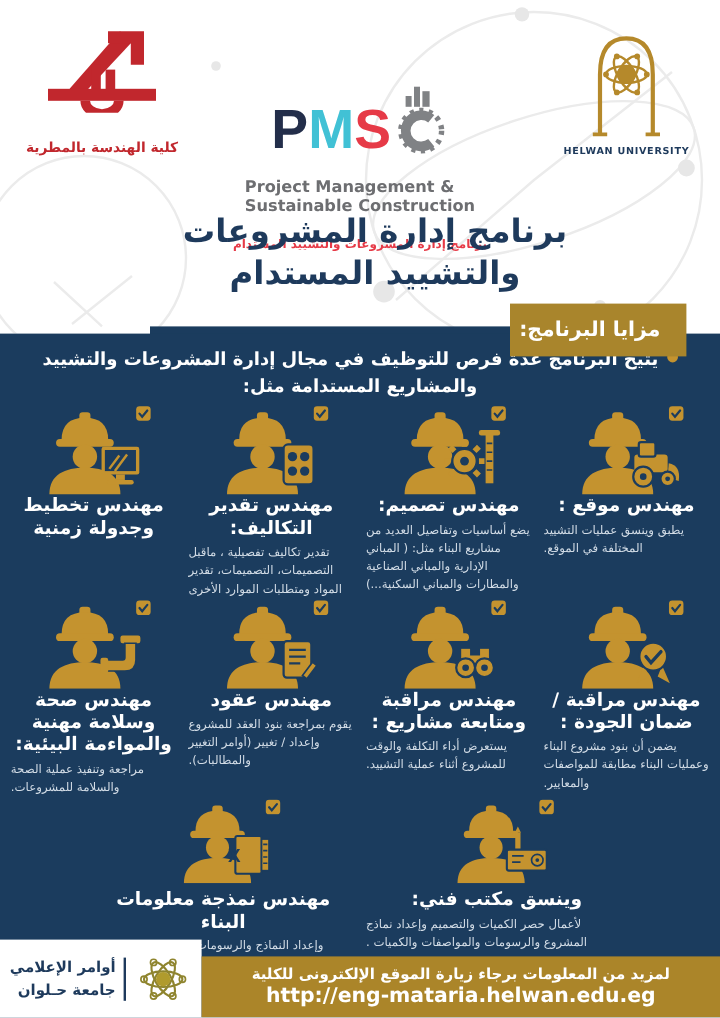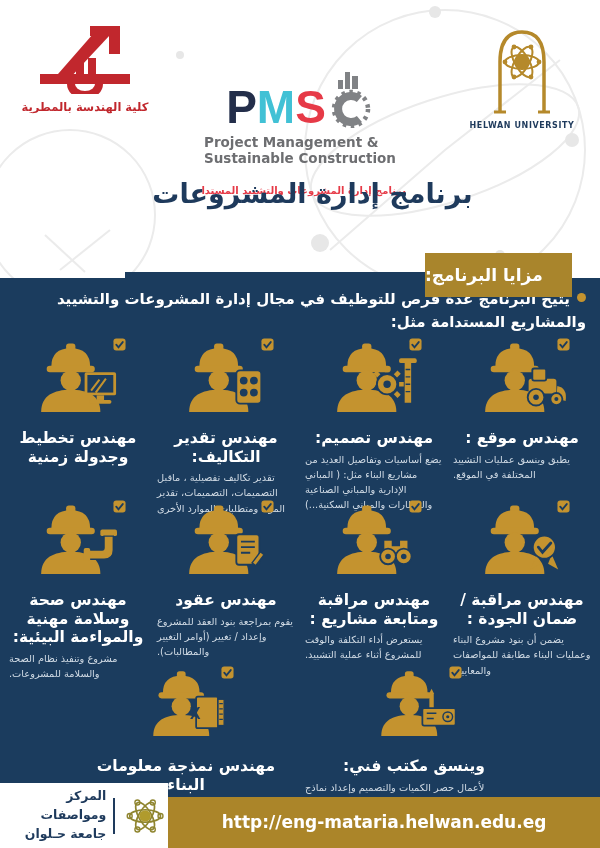--- a/index.html
+++ b/index.html
@@ -2,50 +2,50 @@
 <html lang="ar"><head>
 <meta charset="utf-8">
 <style>
   html,body{margin:0;padding:0;background:#ffffff;}
   body{font-family:"DejaVu Sans","Liberation Sans",sans-serif;}
   .poster{position:relative;width:600px;height:848px;margin:0 auto;background:#ffffff;overflow:hidden;}
 
   
   .watermark{position:absolute;left:0;top:0;pointer-events:none;}
   .college-logo{position:absolute;left:20px;top:14px;width:130px;text-align:center;}
-  .college-label{margin-top:2px;color:#c1272d;font-size:11.5px;font-weight:bold;direction:rtl;}
+  .college-label{margin-top:18px;color:#c1272d;font-size:11.5px;font-weight:bold;direction:rtl;}
   .helwan-logo{position:absolute;right:18px;top:20px;width:120px;text-align:center;}
   .helwan-arabic{color:#b5892b;font-size:15px;font-weight:bold;margin-top:-26px;direction:rtl;}
   .helwan-english{color:#1e3a5c;font-size:8px;font-weight:800;letter-spacing:.6px;margin-top:1px;text-align:center;}
 
   .pmsc{position:absolute;left:0;right:0;top:72px;text-align:center;}
   .pmsc-letters{display:inline-flex;align-items:flex-end;direction:ltr;}
   .pmsc-letter{font-size:46px;font-weight:800;line-height:.92;font-family:"Liberation Sans",sans-serif;}
-  .pmsc-tagline{color:#6d6e71;font-size:13.5px;font-weight:700;line-height:1.18;text-align:left;display:inline-block;direction:ltr;margin-top:7px;}
+  .pmsc-tagline{color:#6d6e71;font-size:13.5px;font-weight:700;line-height:1.18;text-align:left;display:inline-block;direction:ltr;margin-top:21px;}
   .pmsc-arabic{color:#e63a47;font-size:10px;font-weight:700;direction:rtl;margin-top:18px;}
 
   .program-title{position:absolute;left:0;right:0;top:176px;text-align:center;color:#1e3a5c;font-size:27px;font-weight:800;line-height:1.3;direction:rtl;padding-left:25px;}
 
   .rule-line{position:absolute;left:125px;top:272px;width:300px;height:7px;background:#1b3c5e;}
-  .adv-label{position:absolute;left:425px;top:253px;width:147px;height:44px;background:#a9852c;color:#ffffff;font-size:17px;font-weight:800;line-height:44px;text-align:left;padding-right:14px;box-sizing:border-box;direction:rtl;z-index:3;}
+  .adv-label{position:absolute;left:425px;top:253px;width:147px;height:44px;background:#a9852c;color:#ffffff;font-size:17px;font-weight:800;line-height:44px;text-align:center;padding-right:14px;box-sizing:border-box;direction:rtl;z-index:3;}
 
   
   .navy{position:absolute;left:0;top:278px;width:600px;bottom:0;background:#1b3c5e;}
-  .intro{position:absolute;left:14px;right:14px;top:288px;color:#ffffff;font-size:15px;font-weight:800;line-height:1.55;text-align:right;direction:rtl;z-index:2;}
+  .intro{position:absolute;left:14px;right:14px;top:288px;color:#ffffff;font-size:15px;font-weight:800;line-height:1.55;text-align:center;direction:rtl;z-index:2;}
   .bullet{display:inline-block;width:9px;height:9px;border-radius:50%;background:#c4932f;margin-left:7px;vertical-align:2px;}
 
   .role-row{position:absolute;left:4px;right:4px;display:flex;direction:rtl;z-index:2;}
   .row-0{top:338px;}
   .row-1{top:500px;}
   .row-2{top:666px;justify-content:center;}
   .role-card{flex:1 1 0;display:flex;flex-direction:column;align-items:center;padding:0 5px;min-width:0;}
   .row-2 .role-card{flex:0 0 218px;}
   .role-icon-wrap{position:relative;width:100px;height:74px;}
   .role-check{position:absolute;right:2px;top:0;line-height:0;}
-  .role-title{color:#ffffff;font-size:15.5px;font-weight:800;line-height:1.2;text-align:center;margin-top:17px;}
+  .role-title{color:#ffffff;font-size:15.5px;font-weight:800;line-height:1.2;text-align:center;margin-top:0;}
   .role-desc{color:#d2dce6;font-size:9.8px;line-height:1.55;text-align:left;margin-top:4px;}
 
   
   .footer-gold{position:absolute;left:168px;top:797px;width:432px;height:51px;background:#ab8529;color:#ffffff;text-align:center;z-index:4;display:flex;flex-direction:column;justify-content:center;}
   .footer-info{font-size:12.5px;font-weight:700;direction:rtl;line-height:1.3;}
   .footer-url{font-size:17px;font-weight:800;direction:ltr;line-height:1.25;font-family:"DejaVu Sans",sans-serif;}
   .footer-white{position:absolute;left:0;top:783px;width:168px;height:65px;background:#ffffff;z-index:4;display:flex;align-items:center;justify-content:center;gap:7px;direction:ltr;}
   .media-text{color:#1e3a5c;font-size:12.5px;font-weight:bold;text-align:right;line-height:1.5;direction:rtl;}
   .media-divider{width:1.5px;height:36px;background:#1e3a5c;}
 </style>
@@ -125,20 +125,21 @@
     <br>
     <span class="pmsc-tagline">
       <span>Project Management &amp;</span><br>
       <span>Sustainable Construction</span>
     </span>
     <div class="pmsc-arabic">برنامج إدارة المشروعات والتشييد المستدام</div>
   </div>
 
   <div class="program-title">
     <div>برنامج إدارة المشروعات</div>
+    <div>والتشييد المستدام</div>
   </div>
 
   <div class="rule-line"></div>
   <div class="adv-label">مزايا البرنامج:</div>
 
   <div class="navy"></div>
 
   <div class="intro"><span class="bullet"></span><span>يتيح البرنامج عدة فرص للتوظيف في مجال إدارة المشروعات والتشييد والمشاريع المستدامة مثل:</span></div>
 
   <div class="role-row row-0">
@@ -320,21 +321,21 @@
     <g fill="#c4932f">
               <rect x="72" y="32" width="18" height="7" rx="2"></rect>
               <path d="M76 39 h10 v15 q0 10 -10 10 h-16 v-10 h14 q2 0 2 -2 z" stroke="#1b3c5e" stroke-width="1.5"></path>
               <rect x="54" y="52" width="7" height="14" rx="2"></rect>
             </g>
   </svg><span class="role-check"><svg viewBox="0 0 14 14" width="13" height="13">
               <rect x="0.5" y="0.5" width="13" height="13" rx="3" fill="#c4932f"></rect>
               <path d="M3.5 7.2 l2.4 2.8 l4.6 -5.6" stroke="#1b3c5e" stroke-width="2" fill="none" stroke-linecap="round"></path>
             </svg></span></div>
         <div class="role-title" dir="rtl">مهندس صحة وسلامة مهنية والمواءمة البيئية:</div>
-        <div class="role-desc" dir="rtl">مشروع وتنفيذ نظام الصحة والسلامة للمشروعات.</div>
+        <div class="role-desc" dir="rtl">مراجعة وتنفيذ عملية الصحة والسلامة للمشروعات.</div>
       </div>
     </div>
   <div class="role-row row-2">
       <div class="role-card">
         <div class="role-icon-wrap"><svg viewBox="0 0 100 80" width="92" height="70">
     <g fill="#c4932f" transform="translate(-10,0)">
       <rect x="45" y="6" width="10" height="9" rx="3"></rect>
       <path d="M29 31 q0 -20 21 -20 q21 0 21 20 z"></path>
       <rect x="24" y="30" width="52" height="7" rx="3.5"></rect>
       <circle cx="50" cy="46" r="11"></circle>
@@ -374,21 +375,21 @@
               <rect x="0.5" y="0.5" width="13" height="13" rx="3" fill="#c4932f"></rect>
               <path d="M3.5 7.2 l2.4 2.8 l4.6 -5.6" stroke="#1b3c5e" stroke-width="2" fill="none" stroke-linecap="round"></path>
             </svg></span></div>
         <div class="role-title" dir="rtl">مهندس نمذجة معلومات البناء</div>
         <div class="role-desc" dir="rtl">وإعداد النماذج والرسومات والكميات ومواصفات الأعمال</div>
       </div>
     </div>
 
   <div class="footer-white">
     <div class="media-text">
-      <div>المركز ومواصفات</div>
+      <div>أوامر الإعلامي</div>
       <div>جامعة حـلوان</div>
     </div>
     <div class="media-divider"></div>
     <svg width="48" height="48" viewBox="0 0 48 48">
       <g fill="none" stroke="#8f852f" stroke-width="1.8">
         <ellipse cx="24" cy="24" rx="16" ry="6.5"></ellipse>
         <ellipse cx="24" cy="24" rx="16" ry="6.5" transform="rotate(60 24 24)"></ellipse>
         <ellipse cx="24" cy="24" rx="16" ry="6.5" transform="rotate(-60 24 24)"></ellipse>
       </g>
       <circle cx="24" cy="24" r="6" fill="#b09b2d"></circle>
@@ -397,16 +398,17 @@
           <circle cx="40" cy="24" r="2.6"></circle>
         <circle cx="16" cy="10" r="2.6"></circle>
           <circle cx="32" cy="38" r="2.6"></circle>
         <circle cx="32" cy="10" r="2.6"></circle>
           <circle cx="16" cy="38" r="2.6"></circle>
       </g>
     </svg>
   </div>
 
   <div class="footer-gold">
+    <div class="footer-info">لمزيد من المعلومات برجاء زيارة الموقع الإلكترونى للكلية</div>
     <div class="footer-url">http://eng-mataria.helwan.edu.eg</div>
   </div>
 
 </div>
 
 </body></html>

